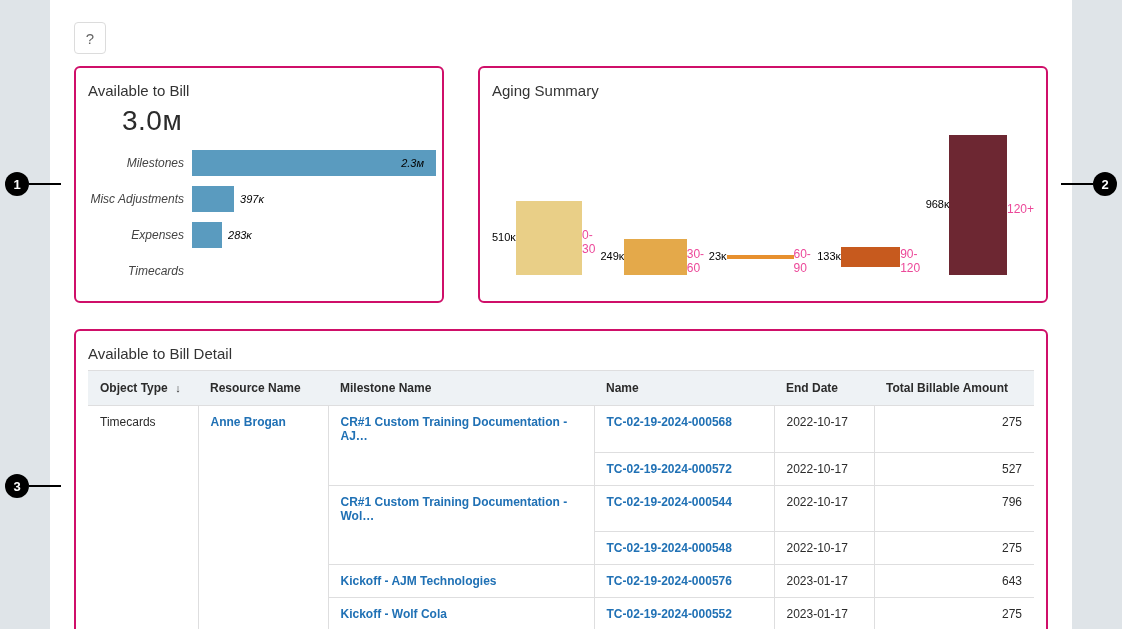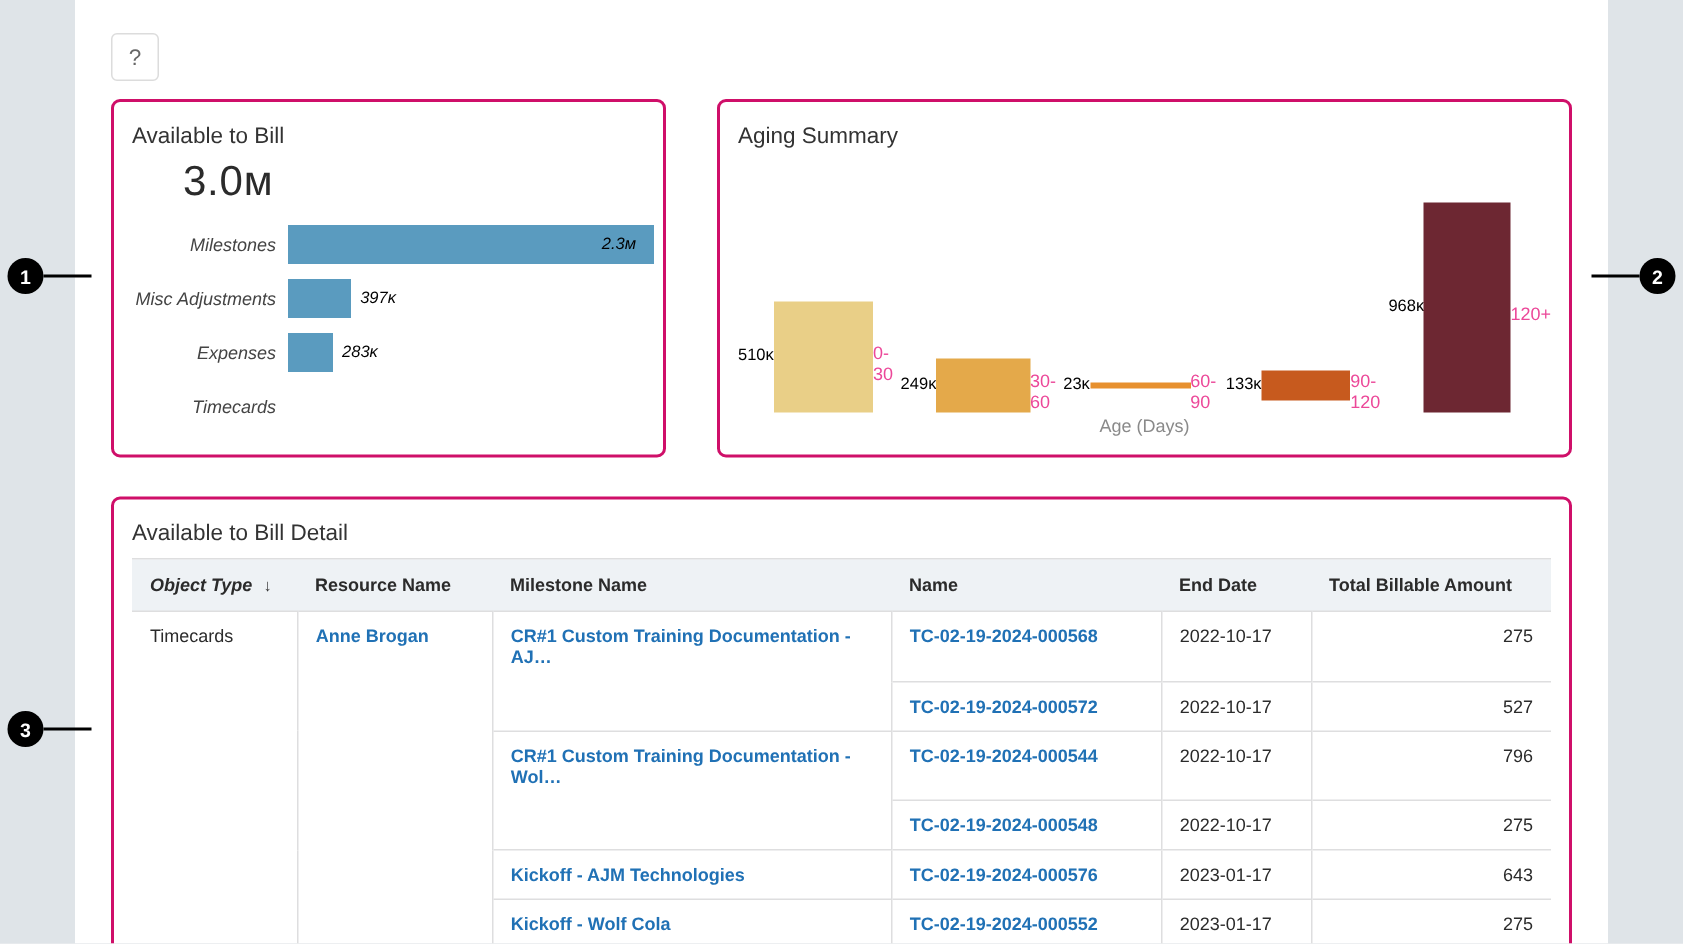--- a/index.html
+++ b/index.html
@@ -284,30 +284,29 @@
                 <div class="vbar-val">133ᴋ</div>
                 <div class="vbar-fill" style="height: 19.2355px; background: rgb(199, 90, 30);"></div>
                 <div class="vbar-cat">90-120</div>
               </div>
               <div class="vbar-col">
                 <div class="vbar-val">968ᴋ</div>
                 <div class="vbar-fill" style="height: 140px; background: rgb(109, 39, 50);"></div>
                 <div class="vbar-cat">120+</div>
               </div>
             </div>
-          <div class="axis-label" id="aging-xlabel">Age (Days)</div>
         </div>
       </div>
 
       <div class="panel highlight-box detail-panel">
         <div class="panel-title">Available to Bill Detail</div>
         <table class="detail">
           <thead>
             <tr>
-              <th style="width:110px;font-style:italic;">
+              <th style="width:110px;">
                 <span>Object Type</span>
                 <span class="sort-arrow">↓</span>
               </th>
               <th style="width:130px;">Resource Name</th>
               <th>Milestone Name</th>
               <th style="width:180px;">Name</th>
               <th style="width:100px;">End Date</th>
               <th style="width:160px;">Total Billable Amount</th>
             </tr>
           </thead>

